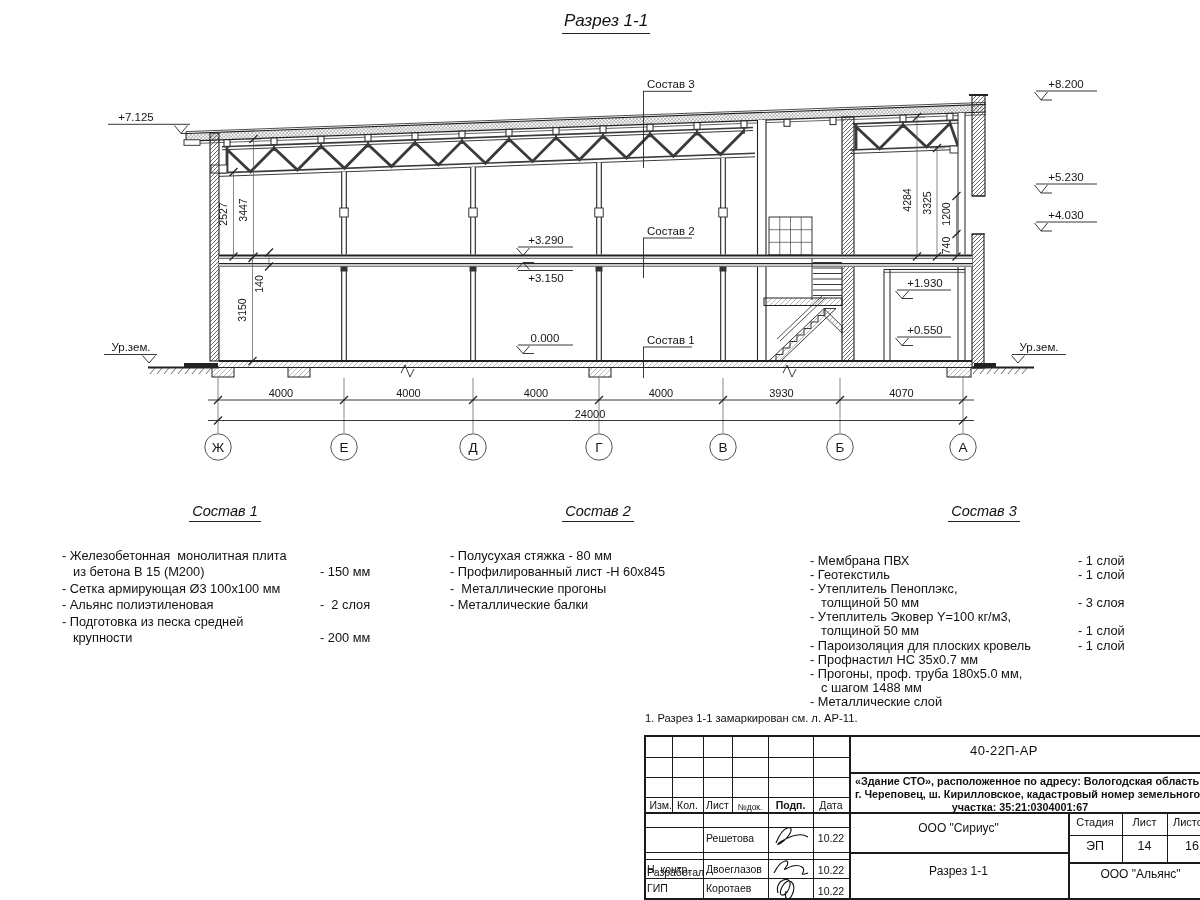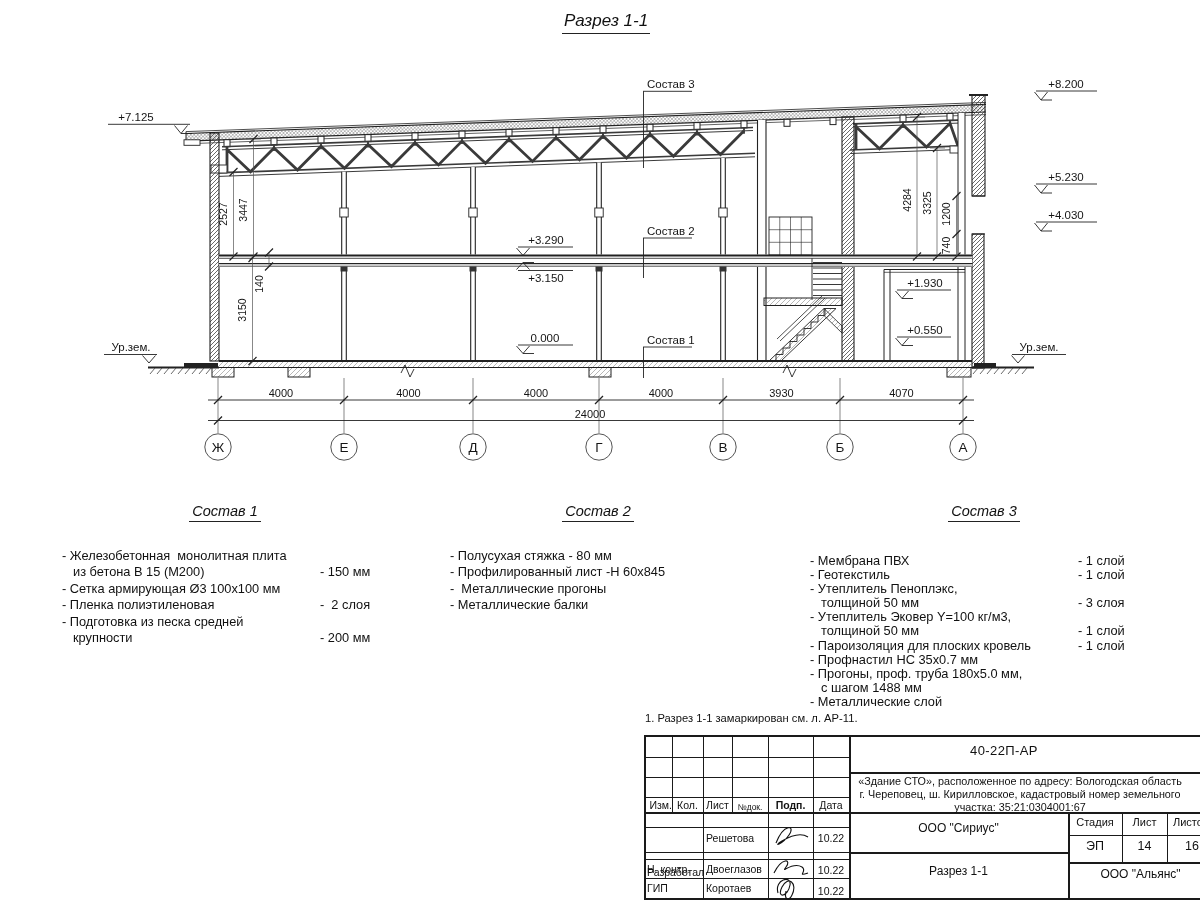--- a/index.html
+++ b/index.html
@@ -268,21 +268,21 @@
       </g>
     </g>
   </g>
 </svg>
 
 <div class="comp comp1" style="left:62px;top:503px;width:326px;">
   <div class="hd"><span>Состав 1</span></div>
   <div class="row"><span>- Железобетонная  монолитная плита</span></div>
   <div class="row ind"><span>из бетона В 15 (М200)</span><span class="val">- 150 мм</span></div>
   <div class="row"><span>- Сетка армирующая Ø3 100х100 мм</span></div>
-  <div class="row"><span>- Пленка полиэтиленовая</span><span class="val">-  2 слоя</span></div>
+  <div class="row"><span>- Альянс полиэтиленовая</span><span class="val">-  2 слоя</span></div>
   <div class="row"><span>- Подготовка из песка средней</span></div>
   <div class="row ind"><span>крупности</span><span class="val">- 200 мм</span></div>
 </div>
 
 <div class="comp comp2" style="left:450px;top:503px;width:296px;">
   <div class="hd"><span>Состав 2</span></div>
   <div class="row"><span>- Полусухая стяжка - 80 мм</span></div>
   <div class="row"><span>- Профилированный лист -Н 60х845</span></div>
   <div class="row"><span>-  Металлические прогоны</span></div>
   <div class="row"><span>- Металлические балки</span></div>
@@ -352,21 +352,21 @@
 
   <svg class="abs" style="left:118px;top:82px;" width="60" height="86" viewBox="0 0 60 86">
     <g stroke="#111" fill="none" stroke-width="1.1">
       <path d="M14,26 C22,6 34,8 27,18 C20,28 10,30 20,24 C30,18 40,16 46,20"></path>
       <path d="M12,56 C20,40 30,42 24,50 C18,58 30,44 40,50 C46,54 34,60 46,56"></path>
       <path d="M16,76 C12,62 30,58 28,68 C26,80 14,82 20,70 C26,58 36,66 30,78 C27,84 22,84 24,74"></path>
     </g>
   </svg>
 
   <div class="tl-t ctr" style="left:205px;top:10px;width:310px;font-size:13px;letter-spacing:0.4px;">40-22П-АР</div>
-  <div class="abs ctr" style="left:211px;top:40px;width:330px;font-size:10.8px;line-height:13.2px;">
+  <div class="abs ctr" style="left:211px;top:40px;width:330px;font-size:10.8px;line-height:13.2px;font-weight:bold;">
     <div class="nw">«Здание СТО», расположенное по адресу: Вологодская область</div>
     <div class="nw">г. Череповец, ш. Кирилловское, кадастровый номер земельного</div>
     <div class="nw">участка: 35:21:0304001:67</div>
   </div>
   <div class="tl-t ctr" style="left:205px;top:87px;width:219px;font-size:12px;">ООО "Сириус"</div>
   <div class="tl-t ctr" style="left:205px;top:130px;width:219px;font-size:12px;">Разрез 1-1</div>
   <div class="tl-t ctr" style="left:424px;top:81px;width:54px;font-size:11px;">Стадия</div>
   <div class="tl-t ctr" style="left:478px;top:81px;width:45px;font-size:11px;">Лист</div>
   <div class="tl-t" style="left:529px;top:81px;width:50px;font-size:11px;">Листов</div>
   <div class="tl-t ctr" style="left:424px;top:105px;width:54px;font-size:12.5px;">ЭП</div>

